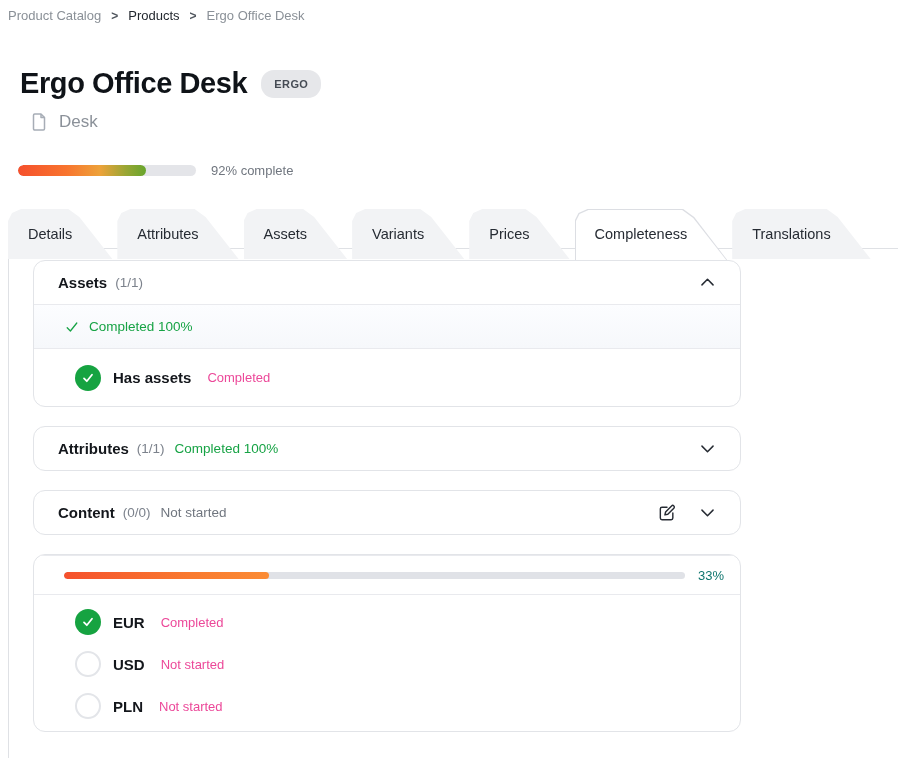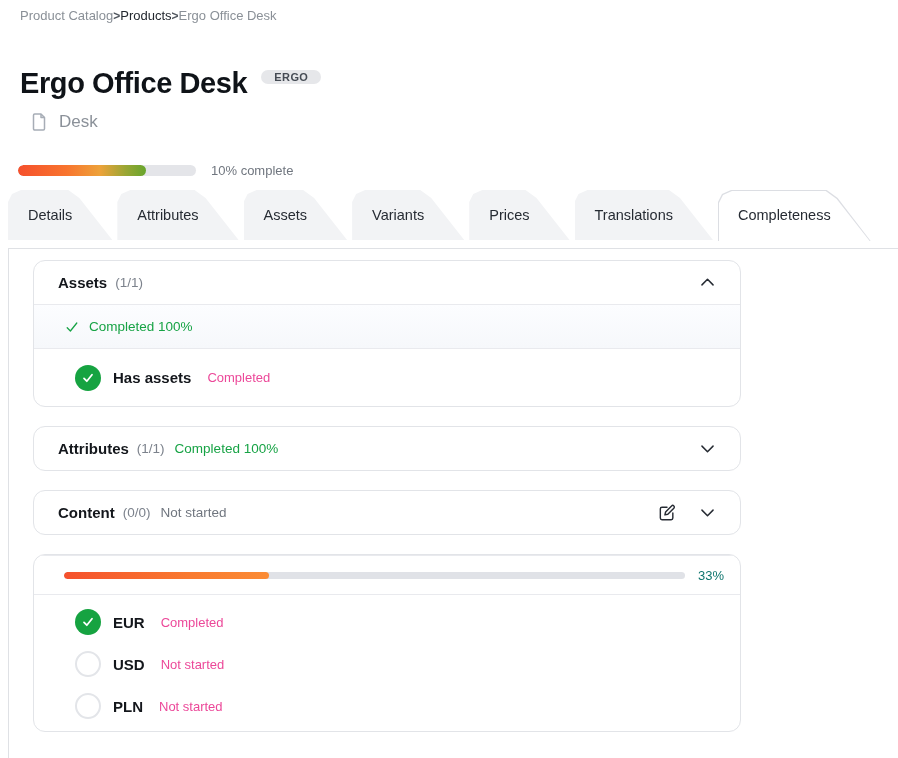--- a/index.html
+++ b/index.html
@@ -1,40 +1,40 @@
 <!DOCTYPE html>
 <html><head>
 <meta charset="utf-8">
 <style>
   * { margin:0; padding:0; box-sizing:border-box; }
   html,body { background:#fff; }
   body { font-family:"Liberation Sans","DejaVu Sans",sans-serif; }
   .page { position:relative; width:898px; height:758px; background:#fff; overflow:hidden; }
 
   
-  .breadcrumb { position:absolute; top:8px; left:20px; display:flex; align-items:center; font-size:13px;text-align:right; }
+  .breadcrumb { position:absolute; top:8px; left:8px; display:flex; align-items:center; gap:10px; font-size:13px;text-align:right; }
   .bc-dim { color:#8a9097; }
   .bc-sep { color:#50565e; font-size:12px; font-weight:700; }
   .bc-link { color:#23282f; cursor:pointer; }
 
   
   .title-row { position:absolute; top:68px; left:20px; display:flex; align-items:flex-start; }
   .title-row h1 { font-size:29px; font-weight:800; letter-spacing:-0.4px; color:#0f1318; line-height:1.1; }
-  .badge { margin-left:14px; margin-top:2px; background:#e6e7ea; color:#454b54; font-size:11px; font-weight:700; letter-spacing:.4px; padding:1px 13px; border-radius:13px; }
+  .badge { margin-left:14px; margin-top:2px; background:#e6e7ea; color:#454b54; font-size:11px; font-weight:700; letter-spacing:.4px; padding:8px 13px; border-radius:13px; }
 
   .family-row { position:absolute; top:112px; left:29px; display:flex; align-items:center; gap:10px; color:#8b9199; font-size:17px; }
 
   
   .progress-row { position:absolute; top:163px; left:18px; display:flex; align-items:center; gap:15px; }
   .pbar { width:178px; height:11px; border-radius:6px; background:#e4e5e9; overflow:hidden; }
   .pbar .pfill { height:100%; border-radius:6px; background:linear-gradient(90deg,#f5502c 0%,#f8742e 38%,#eda23a 64%,#9aa634 84%,#67a52d 100%); }
   .plabel { font-size:13px; color:#70767f; }
 
   
-  .tabbar { position:absolute; top:190px; left:8px; right:0; height:50px; display:flex; z-index:2;align-items:flex-end; }
+  .tabbar { position:absolute; top:209px; left:8px; right:0; height:50px; display:flex; z-index:2;align-items:flex-end; }
   .tab { position:relative; height:50px; display:flex; align-items:center; padding:0 42px 0 20px; margin-right:3px; cursor:pointer; }
   .tab .shp { position:absolute; inset:0; background:#f2f3f5;
     clip-path: polygon(0 100%, 0 12px, 4px 4px, 13px 0, calc(100% - 46px) 0, calc(100% - 35px) 8px, calc(100% - 2px) 100%); }
   .tab .lbl { position:relative; z-index:2; font-size:14.5px; color:#262b33; white-space:nowrap; }
   .tab.active { z-index:3; }
   .tab.active .shp { background:#dcdee3; bottom:-1px; }
   .tab.active .shp2 { position:absolute; left:1px; right:1px; top:1px; bottom:-1px; background:#fff; z-index:1;
     clip-path: polygon(0 100%, 0 12px, 4px 4px, 13px 0, calc(100% - 46px) 0, calc(100% - 35px) 8px, calc(100% - 2px) 100%); }
 
   
@@ -97,21 +97,21 @@
         <path d="M12 2 V5.5 H15.5"></path>
       </svg>
     </span>
     <span>Desk</span>
   </div>
 
   <div class="progress-row">
     <div class="pbar">
       <div class="pfill" style="width: 72%;"></div>
     </div>
-    <span class="plabel">10% complete</span>
+    <span class="plabel">92% complete</span>
   </div>
 
   <div class="tabbar">
     <div class="tab">
         <span class="shp"></span>
         <span class="lbl">Details</span>
       </div>
     <div class="tab">
         <span class="shp"></span>
         <span class="lbl">Attributes</span>
@@ -120,29 +120,29 @@
         <span class="shp"></span>
         <span class="lbl">Assets</span>
       </div>
     <div class="tab">
         <span class="shp"></span>
         <span class="lbl">Variants</span>
       </div>
     <div class="tab">
         <span class="shp"></span>
         <span class="lbl">Prices</span>
-      </div>
-    <div class="tab">
-        <span class="shp"></span>
-        <span class="lbl">Translations</span>
       </div>
     <div class="tab active">
         <span class="shp"></span>
         <span class="shp2"></span>
         <span class="lbl">Completeness</span>
+      </div>
+    <div class="tab">
+        <span class="shp"></span>
+        <span class="lbl">Translations</span>
       </div>
   </div>
 
   <div class="frame">
 
     <section class="panel first">
       <div class="panel-header">
         <span class="p-title">Assets</span>
         <span class="p-count">(1/1)</span>
         <span class="hdr-icons">

